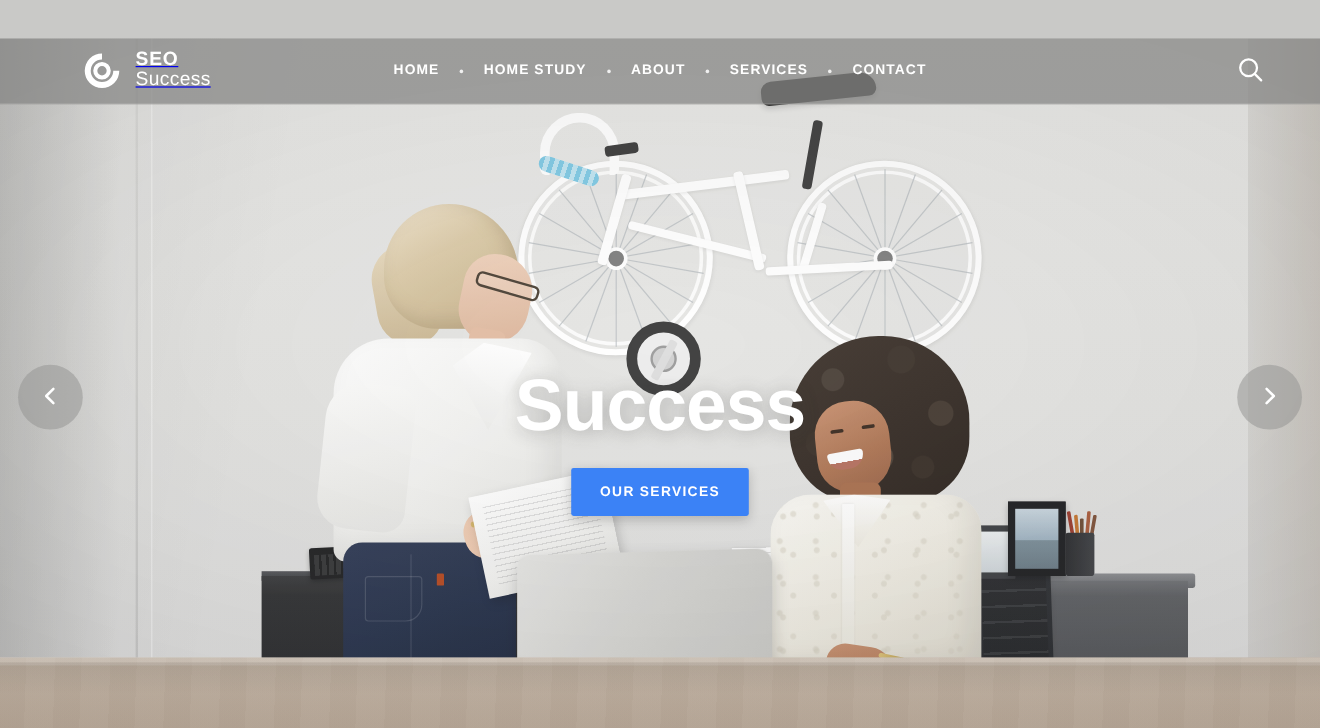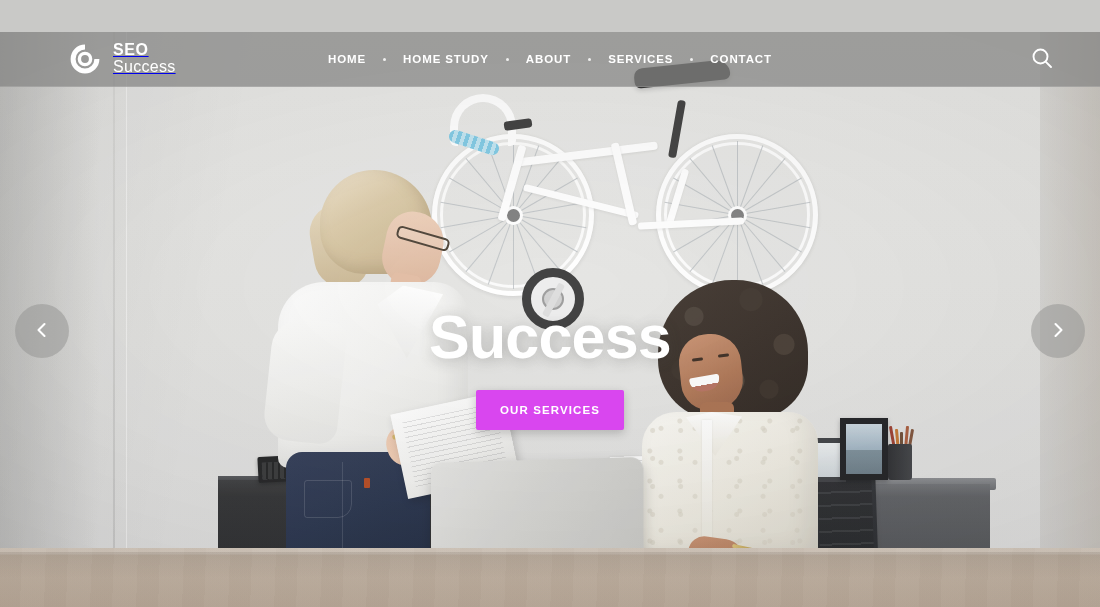--- a/index.html
+++ b/index.html
@@ -358,21 +358,21 @@
     text-shadow:0 2px 14px rgba(60,60,60,.30);
     max-width:470px;
   }
   .hero-sub {
     margin-top:14px; font-size:15.5px; color:#fff; text-align:center;
     line-height:1.38; max-width:310px;
     text-shadow:0 1px 7px rgba(60,60,60,.40);
   }
   .hero-btn {
     margin-top:22px; pointer-events:auto;
-    background:#d946ef; color:#fff;
+    background:#3b82f6; color:#fff;
     font-size:11.5px; font-weight:bold; letter-spacing:1.1px;
     padding:0 24px; height:40px; line-height:40px;
     border:none; border-radius:2px; cursor:pointer;
     box-shadow:0 3px 10px rgba(0,0,0,.20);
   }
 
   
   .arrow {
     position:absolute; top:272px; width:54px; height:54px; border-radius:50%;
     background:rgba(150,150,148,.55);

